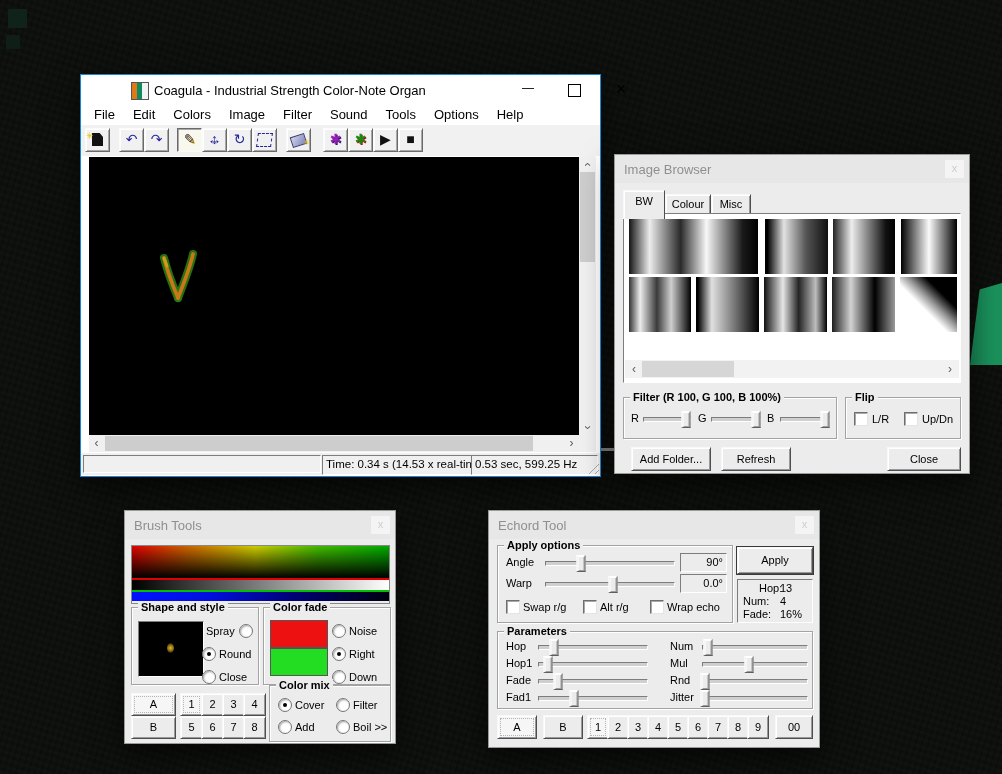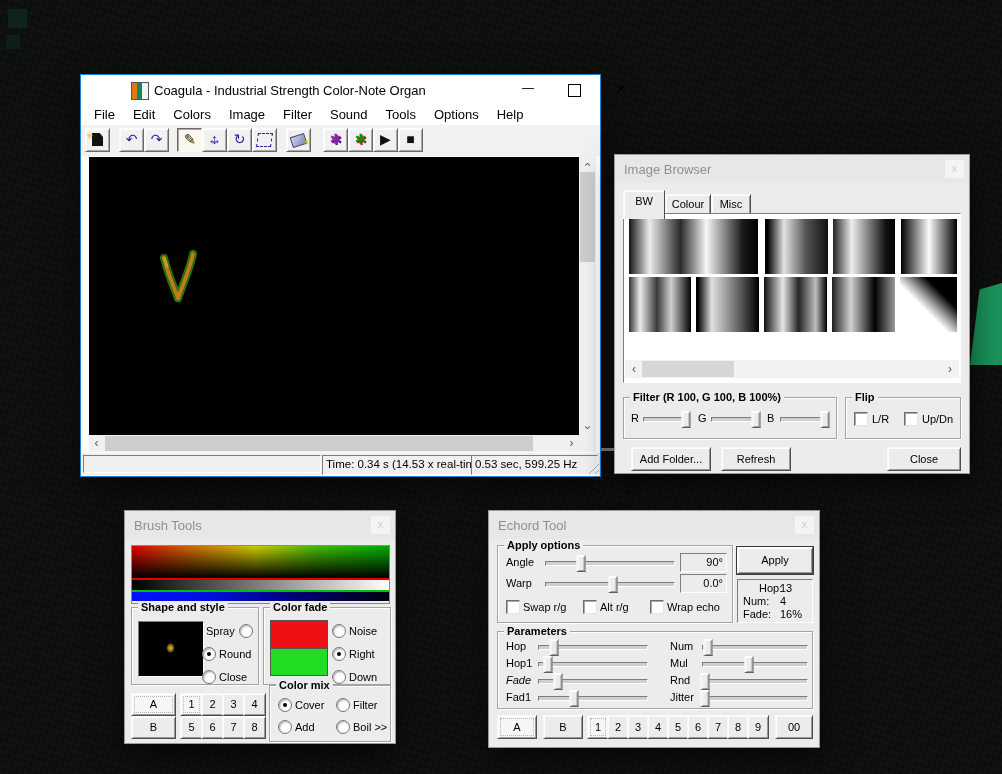--- a/index.html
+++ b/index.html
@@ -291,21 +291,21 @@
     <div class="grp" style="left:8px;top:120px;width:314px;height:76px;">
       <span class="lgd">Parameters</span>
       <span class="lbl" style="left:8px;top:8px;">Hop</span>
       <div class="trk" style="left:40px;top:13px;width:108px;">
           <div class="th" style="left: 14%;"></div>
         </div>
       <span class="lbl" style="left:8px;top:25px;">Hop1</span>
       <div class="trk" style="left:40px;top:30px;width:108px;">
           <div class="th" style="left: 8%;"></div>
         </div>
-      <span class="lbl" style="left:8px;top:42px;font-style:italic;">Fade</span>
+      <span class="lbl" style="left:8px;top:42px;">Fade</span>
       <div class="trk" style="left:40px;top:47px;width:108px;">
           <div class="th" style="left: 18%;"></div>
         </div>
       <span class="lbl" style="left:8px;top:59px;">Fad1</span>
       <div class="trk" style="left:40px;top:64px;width:108px;">
           <div class="th" style="left: 32%;"></div>
         </div>
       <span class="lbl" style="left:172px;top:8px;">Num</span>
       <div class="trk" style="left:204px;top:13px;width:104px;">
           <div class="th" style="left: 5%;"></div>

